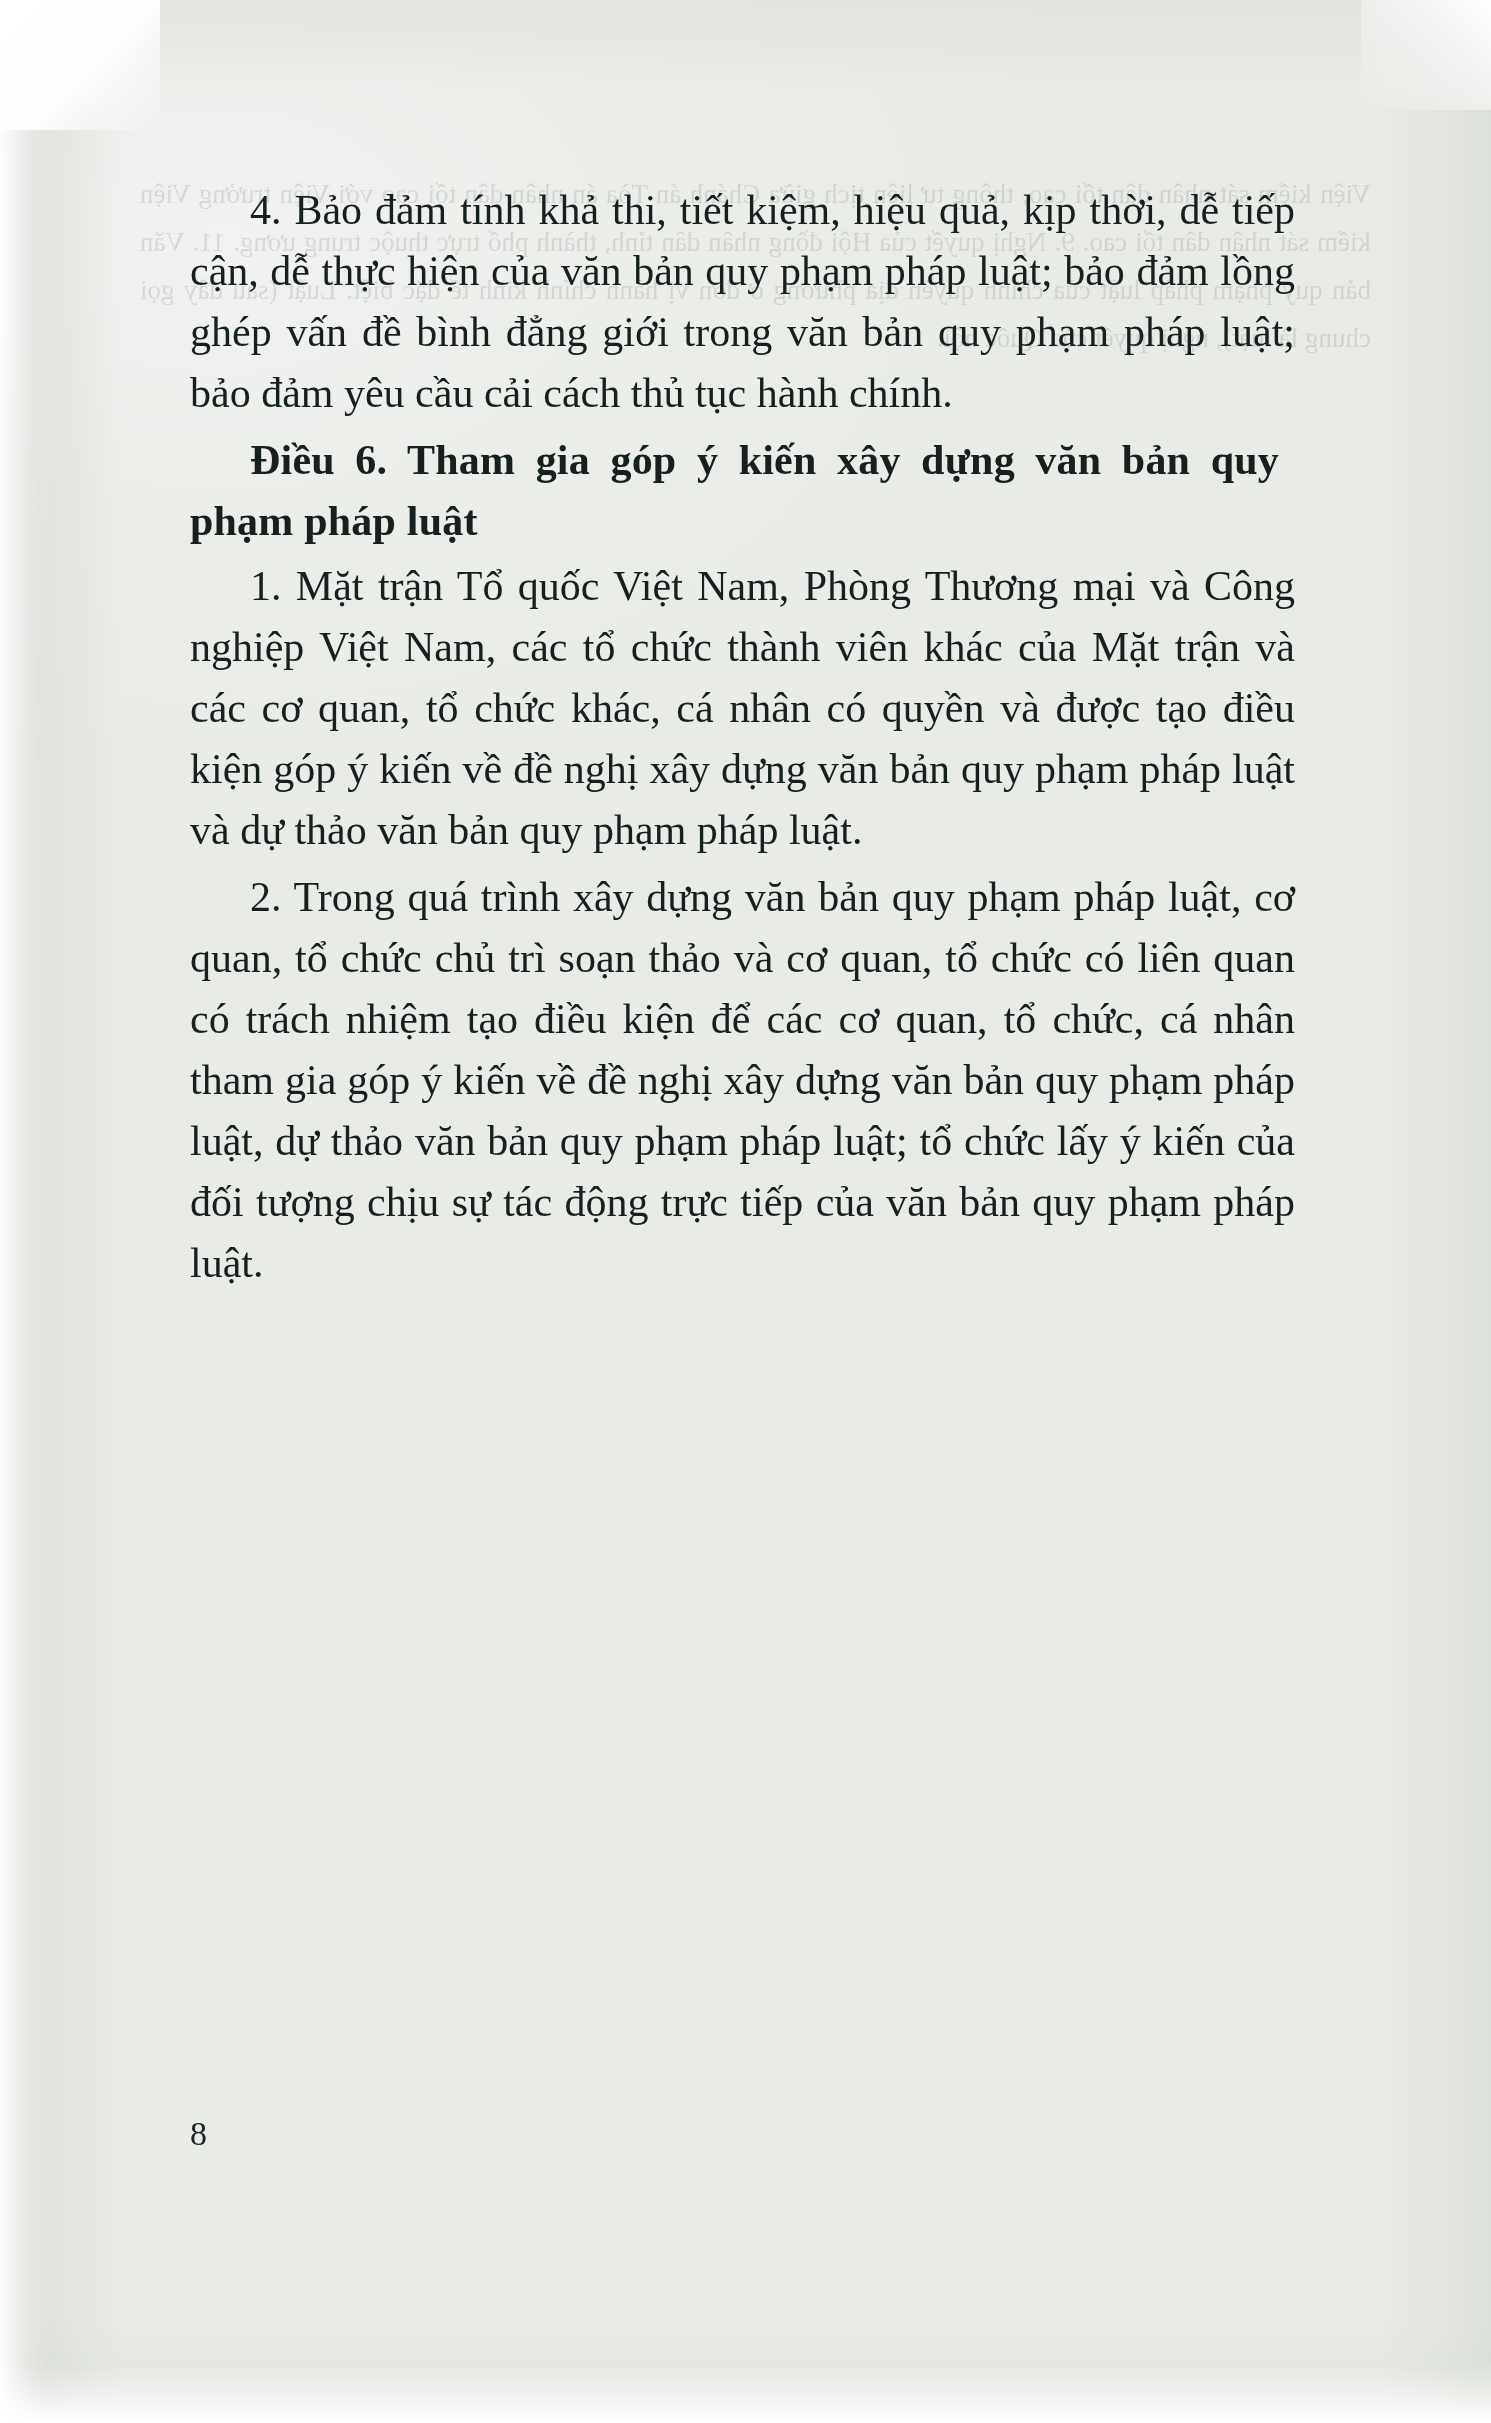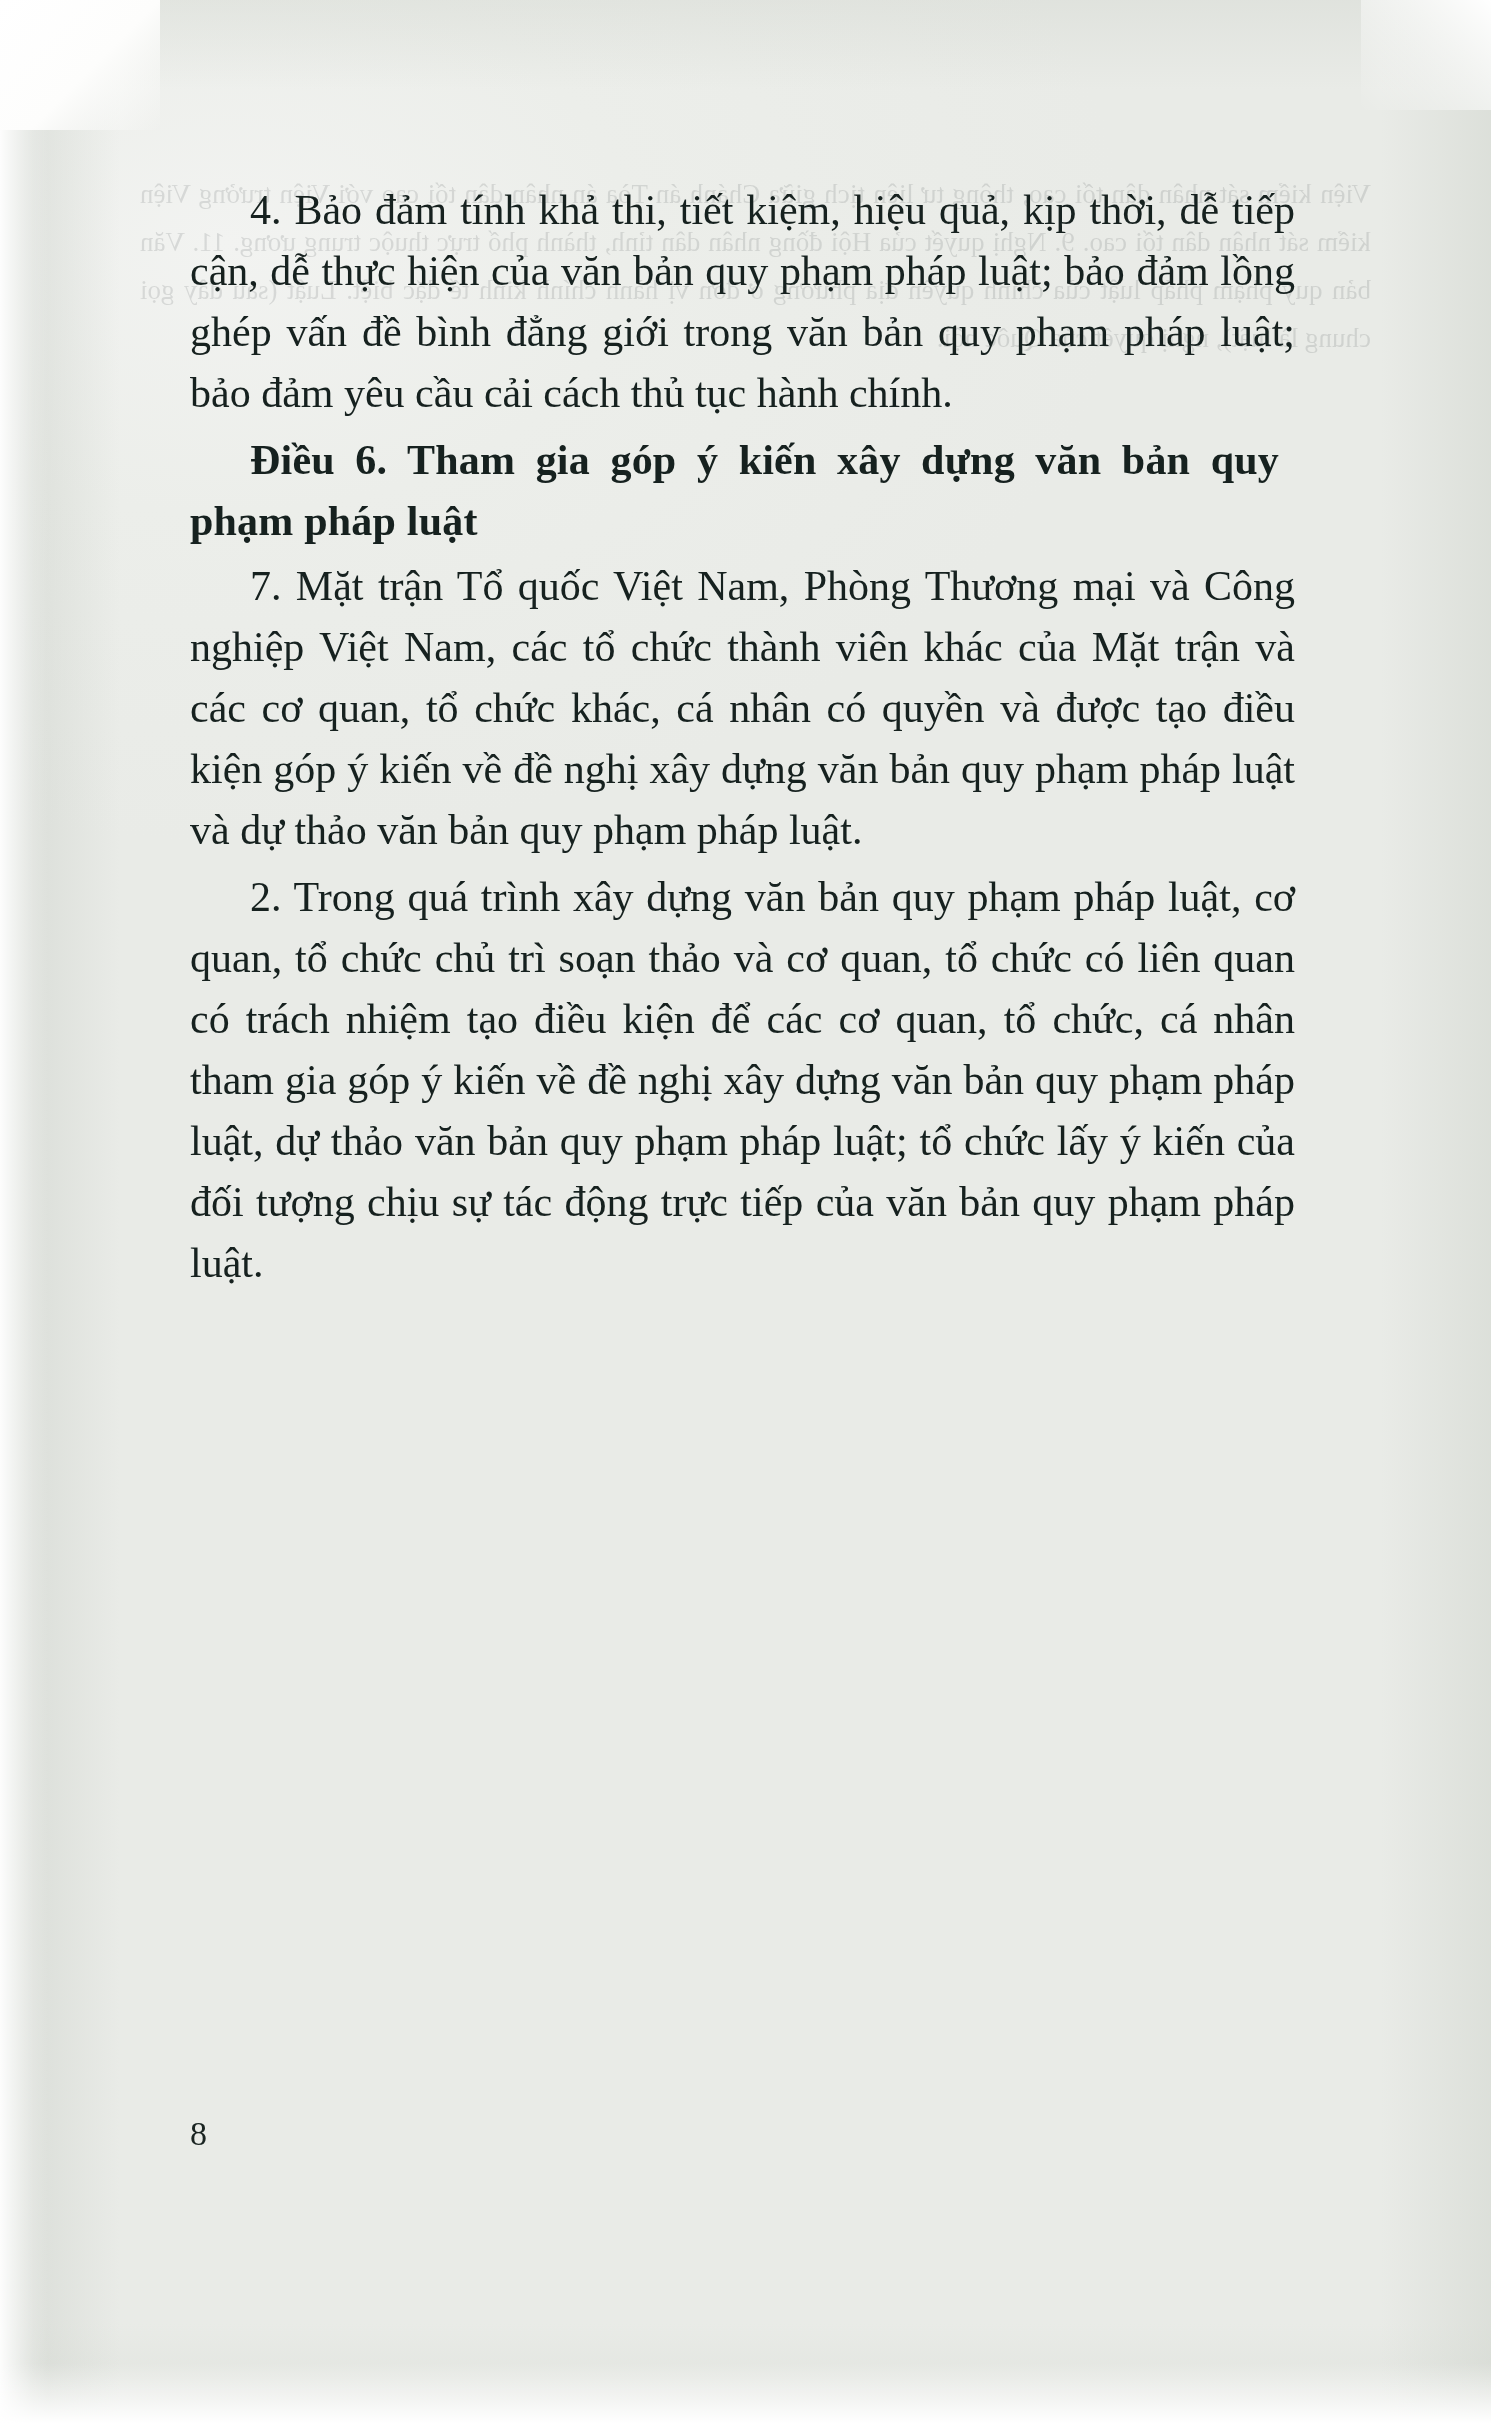--- a/index.html
+++ b/index.html
@@ -124,19 +124,19 @@
   <div class="spine"></div>
   <div class="corner-tl"></div>
   <div class="corner-tr"></div>
   <div class="edge-bottom"></div>
 
   <div class="bleed">Viện kiểm sát nhân dân tối cao, thông tư liên tịch giữa Chánh án Tòa án nhân dân tối cao với Viện trưởng Viện kiểm sát nhân dân tối cao. 9. Nghị quyết của Hội đồng nhân dân tỉnh, thành phố trực thuộc trung ương. 11. Văn bản quy phạm pháp luật của chính quyền địa phương ở đơn vị hành chính kinh tế đặc biệt. Luật (sau đây gọi chung là luật), nghị quyết của Quốc hội.</div>
 
   <div class="content">
     <p class="para">4. Bảo đảm tính khả thi, tiết kiệm, hiệu quả, kịp thời, dễ tiếp cận, dễ thực hiện của văn bản quy phạm pháp luật; bảo đảm lồng ghép vấn đề bình đẳng giới trong văn bản quy phạm pháp luật; bảo đảm yêu cầu cải cách thủ tục hành chính.</p>
     <p class="heading">Điều 6. Tham gia góp ý kiến xây dựng văn bản quy phạm pháp luật</p>
-    <p class="para">7. Mặt trận Tổ quốc Việt Nam, Phòng Thương mại và Công nghiệp Việt Nam, các tổ chức thành viên khác của Mặt trận và các cơ quan, tổ chức khác, cá nhân có quyền và được tạo điều kiện góp ý kiến về đề nghị xây dựng văn bản quy phạm pháp luật và dự thảo văn bản quy phạm pháp luật.</p>
+    <p class="para">1. Mặt trận Tổ quốc Việt Nam, Phòng Thương mại và Công nghiệp Việt Nam, các tổ chức thành viên khác của Mặt trận và các cơ quan, tổ chức khác, cá nhân có quyền và được tạo điều kiện góp ý kiến về đề nghị xây dựng văn bản quy phạm pháp luật và dự thảo văn bản quy phạm pháp luật.</p>
     <p class="para">2. Trong quá trình xây dựng văn bản quy phạm pháp luật, cơ quan, tổ chức chủ trì soạn thảo và cơ quan, tổ chức có liên quan có trách nhiệm tạo điều kiện để các cơ quan, tổ chức, cá nhân tham gia góp ý kiến về đề nghị xây dựng văn bản quy phạm pháp luật, dự thảo văn bản quy phạm pháp luật; tổ chức lấy ý kiến của đối tượng chịu sự tác động trực tiếp của văn bản quy phạm pháp luật.</p>
   </div>
 
   <div class="page-number">8</div>
 
 </div>
 
 </body></html>

